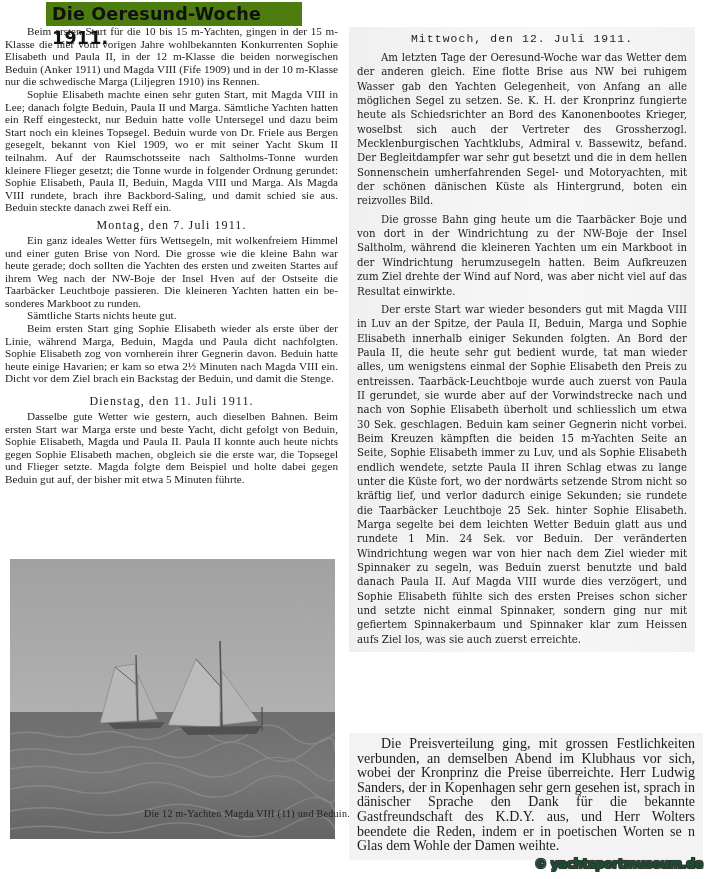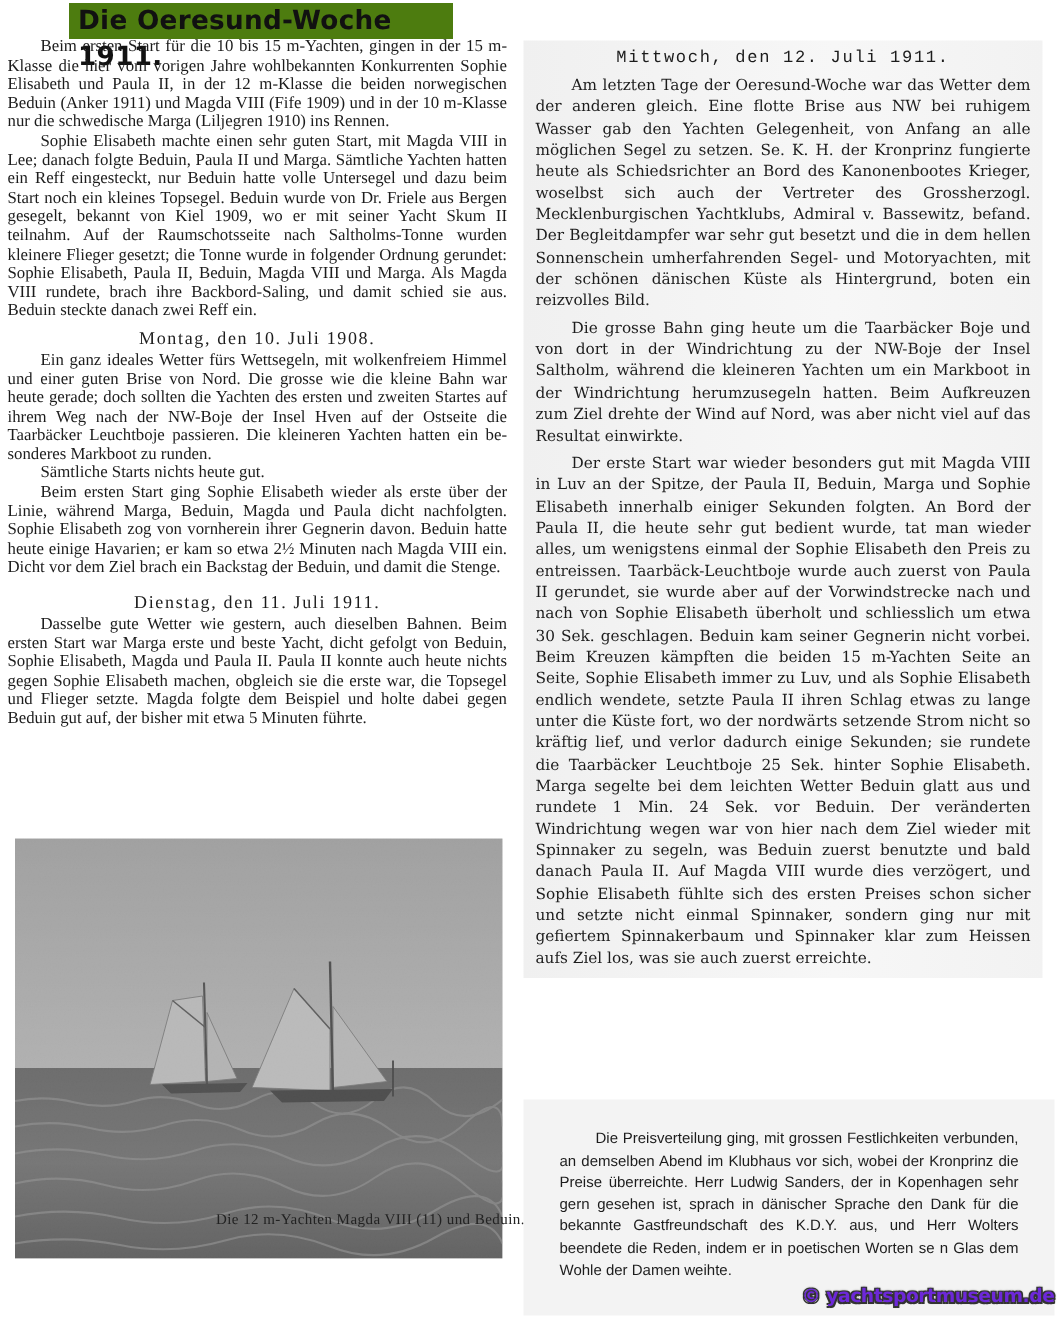--- a/index.html
+++ b/index.html
@@ -15,39 +15,39 @@
   .col-right { position: absolute; left: 357px; top: 27px; width: 338px; }
 
   .para { margin: 0; font-size: 11.2px; line-height: 12.6px; text-align: justify;
           text-indent: 22px; hyphens: manual; }
   .col-right .para { font-size: 10.9px; line-height: 14.35px; text-indent: 24px; font-family: "DejaVu Serif", serif; font-size: 10.2px; }
   .heading { text-align: center; font-size: 12px; letter-spacing: 1.1px; margin: 4px 0 1px; line-height: 15px; }
   .col-right .heading { font-size: 11.4px; font-family: Liberation Mono, monospace; margin: 1px 0 4px; }
 
   .right-block1 { background: linear-gradient(90deg,#f0f0f0,#f7f7f7 60%,#f2f2f2); padding: 4px 8px 5px 8px; margin-left: -8px; }
   .right-block2 { position: absolute; left: 357px; top: 733px; width: 338px; background: #f3f3f3; padding: 4px 8px 6px 8px; margin-left: -8px; }
-  .right-block2 .para { font-family: Liberation Sans, sans-serif; font-size: 10px; line-height: 14.6px; text-indent: 24px; text-align: justify; margin: 16px; }
+  .right-block2 .para { font-family: Liberation Serif, serif; font-size: 14px; line-height: 14.6px; text-indent: 24px; text-align: justify; margin: 0; }
 
   .photo { position: absolute; left: 10px; top: 559px; width: 325px; height: 280px; overflow: hidden; background: #b8b8b8; }
   .caption { position: absolute; left: 0; top: 808px; width: 350px; text-align: right; font-size: 10px; color: #222; letter-spacing: 0.3px; }
 
   .watermark { position: absolute; right: 6px; top: 856px; font-family: "DejaVu Sans", sans-serif; font-weight: bold;
-               font-size: 12.5px; color: #6d28d9; letter-spacing: -0.3px;
+               font-size: 12.5px; color: #14532d; letter-spacing: -0.3px;
                text-shadow: -1px -1px 0 #333, 1px -1px 0 #333, -1px 1px 0 #333, 1px 1px 0 #333, 0 0 2px #000; }
 </style>
 </head>
 <body>
 
 <div class="title">Die Oeresund-Woche 1911.</div>
 
 <div class="col-left">
   <p class="para">Beim ersten Start für die 10 bis 15 m-Yachten, gingen in der 15 m-Klasse die hier vom vorigen Jahre wohl­bekannten Konkurrenten Sophie Elisabeth und Paula II, in der 12 m-Klasse die beiden norwegischen Beduin (Anker 1911) und Magda VIII (Fife 1909) und in der 10 m-Klasse nur die schwedische Marga (Liljegren 1910) ins Rennen.</p>
   <p class="para">Sophie Elisabeth machte einen sehr guten Start, mit Magda VIII in Lee; danach folgte Beduin, Paula II und Marga. Sämtliche Yachten hatten ein Reff eingesteckt, nur Beduin hatte volle Untersegel und dazu beim Start noch ein kleines Topsegel. Beduin wurde von Dr. Friele aus Bergen ge­segelt, bekannt von Kiel 1909, wo er mit seiner Yacht Skum II teilnahm. Auf der Raumschotsseite nach Saltholms-Tonne wurden kleinere Flieger gesetzt; die Tonne wurde in folgender Ord­nung gerundet: Sophie Elisabeth, Paula II, Beduin, Magda VIII und Marga. Als Magda VIII rundete, brach ihre Backbord-Saling, und damit schied sie aus. Beduin steckte danach zwei Reff ein.</p>
 
-  <div class="heading">Montag, den 10. Juli 1908.</div>
+  <div class="heading">Montag, den 7. Juli 1911.</div>
   <p class="para">Ein ganz ideales Wetter fürs Wettsegeln, mit wolken­freiem Himmel und einer guten Brise von Nord. Die grosse wie die kleine Bahn war heute gerade; doch sollten die Yachten des ersten und zweiten Startes auf ihrem Weg nach der NW-Boje der Insel Hven auf der Ostseite die Taarbäcker Leuchtboje passieren. Die kleineren Yachten hatten ein be­sonderes Markboot zu runden.</p>
   <p class="para">Sämtliche Starts nichts heute gut.</p>
   <p class="para">Beim ersten Start ging Sophie Elisabeth wieder als erste über der Linie, während Marga, Beduin, Magda und Paula dicht nachfolgten. Sophie Elisabeth zog von vornherein ihrer Gegnerin davon. Beduin hatte heute einige Havarien; er kam so etwa 2½ Minuten nach Magda VIII ein. Dicht vor dem Ziel brach ein Backstag der Beduin, und damit die Stenge.</p>
 
   <div class="heading" style="margin-top:9px">Dienstag, den 11. Juli 1911.</div>
   <p class="para">Dasselbe gute Wetter wie gestern, auch dieselben Bahnen. Beim ersten Start war Marga erste und beste Yacht, dicht ge­folgt von Beduin, Sophie Elisabeth, Magda und Paula II. Paula II konnte auch heute nichts gegen Sophie Elisabeth machen, obgleich sie die erste war, die Topsegel und Flieger setzte. Magda folgte dem Beispiel und holte dabei gegen Beduin gut auf, der bisher mit etwa 5 Minuten führte.</p>
 </div>
 
 <div class="photo">
   <svg width="325" height="280" viewBox="0 0 325 280">

